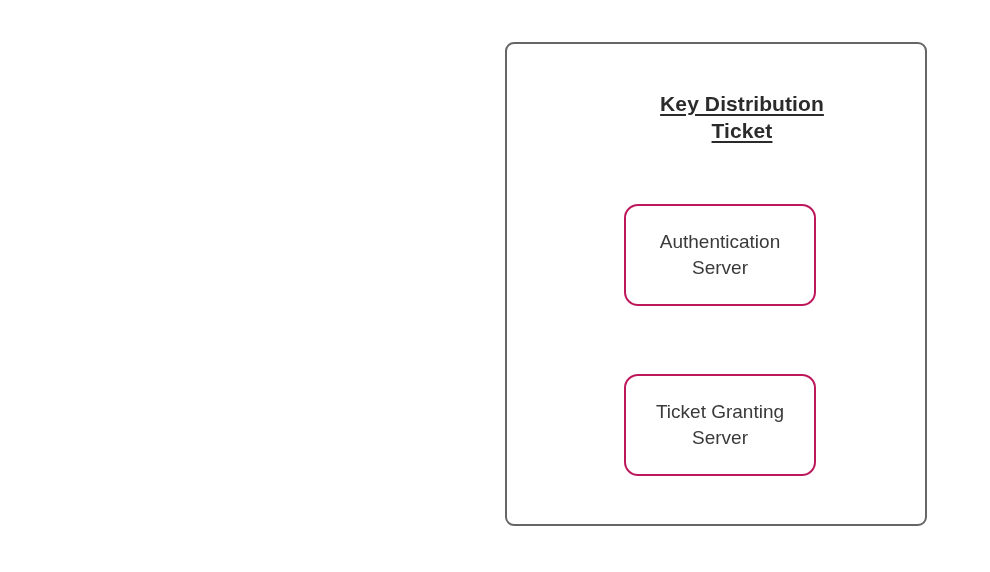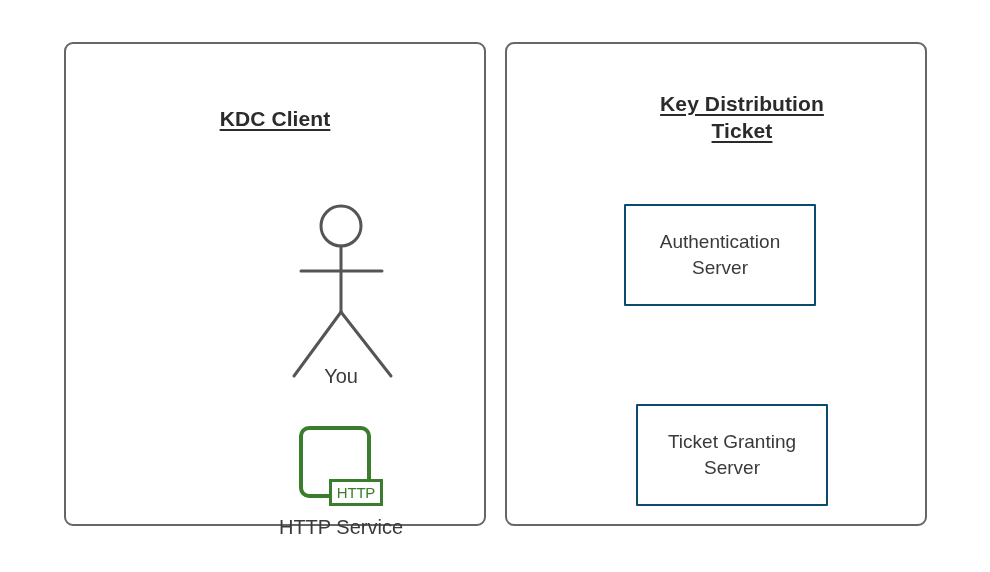--- a/index.html
+++ b/index.html
@@ -123,78 +123,51 @@
     width: 240px;
     text-align: center;
     font-size: 20px;
     color: #3a3a3a;
   }
 
   
   .server-box {
     position: absolute;
     box-sizing: border-box;
-    border: 2px solid #0c4a6e;
-    border-radius: 1px;
+    border: 2px solid #be185d;
+    border-radius: 14px;
     background: #ffffff;
     display: flex;
     align-items: center;
     justify-content: center;
     text-align: center;
     font-size: 19px;
     color: #3a3a3a;
     line-height: 26px;
     padding: 0 14px;
   }
   .box-auth {
     left: 624px;
     top: 204px;
     width: 192px;
     height: 102px;
   }
   .box-tgs {
     left: 624px;
-    top: 404px;
+    top: 374px;
     width: 192px;
     height: 102px;
-    margin-left: 12px;
   }
   .server-box .line2 { display: block; }
 </style>
 </head>
 <body>
 
 <div class="canvas">
 
-  <div class="panel panel-client">
-
-    <div class="panel-title title-client">
-      <span>KDC Client</span>
-    </div>
-
-    <div class="stick-figure">
-      <svg width="125" height="185" viewBox="0 0 125 185" xmlns="http://www.w3.org/2000/svg">
-        <circle cx="60" cy="27" r="20" fill="none" stroke="#555555" stroke-width="3"></circle>
-        <line x1="60" y1="47" x2="60" y2="113" stroke="#555555" stroke-width="3" stroke-linecap="round"></line>
-        <line x1="20" y1="72" x2="101" y2="72" stroke="#555555" stroke-width="3" stroke-linecap="round"></line>
-        <line x1="60" y1="113" x2="13" y2="177" stroke="#555555" stroke-width="3" stroke-linecap="round"></line>
-        <line x1="60" y1="113" x2="110" y2="177" stroke="#555555" stroke-width="3" stroke-linecap="round"></line>
-      </svg>
-    </div>
-
-    <div class="stick-label">You</div>
-
-    <div class="http-icon">
-      <div class="http-square"></div>
-      <div class="http-badge">HTTP</div>
-    </div>
-
-    <div class="http-label">HTTP Service</div>
-
-  </div>
 
   <div class="panel panel-kdc">
 
     <div class="panel-title title-kdc">
       <span>Key Distribution</span><br>
       <span>Ticket</span>
     </div>
 
   </div>
 

